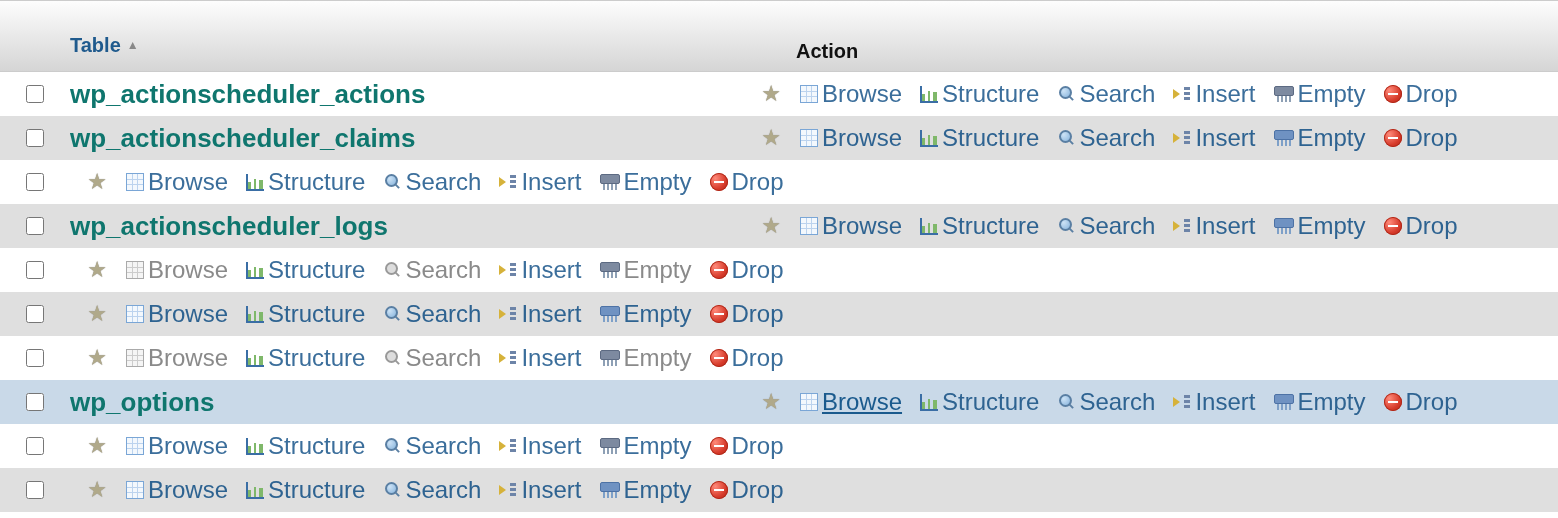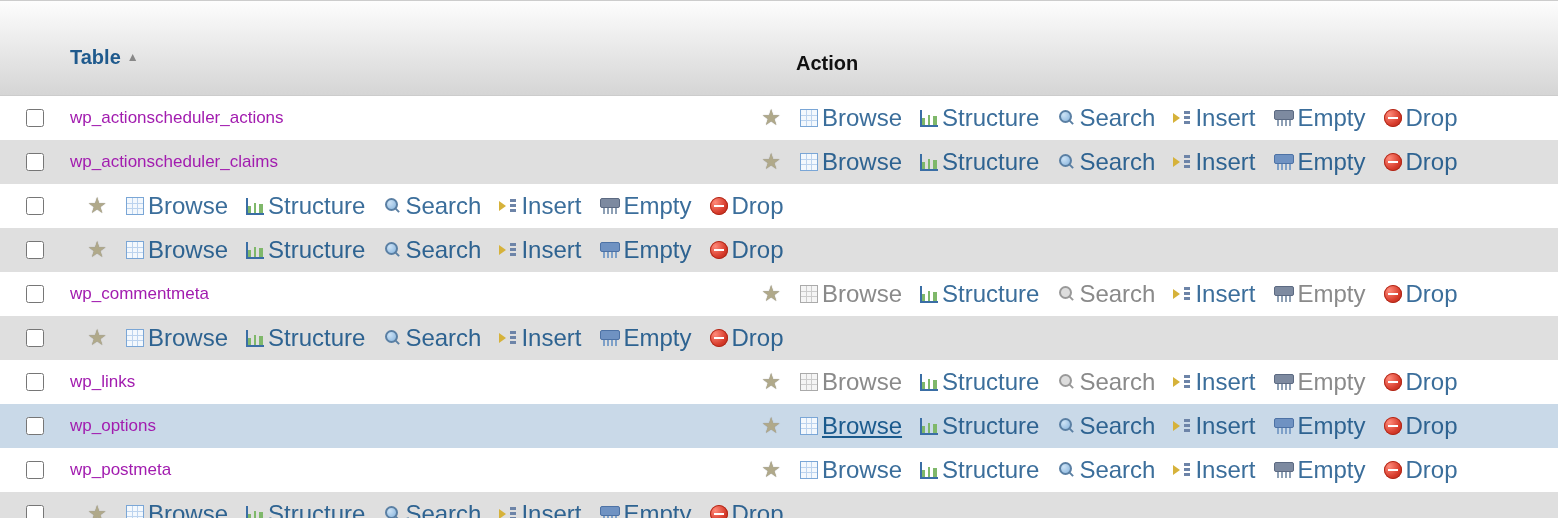--- a/index.html
+++ b/index.html
@@ -9,21 +9,21 @@
     font-size: 20px;
     background: #fff;
     width: 1558px;
   }
   .header-row {
     display: flex;
     align-items: center;
     background: linear-gradient(to bottom, #fdfdfd 0%, #e9e9e9 50%, #d5d5d5 100%);
     border-top: 1px solid #ccc;
     border-bottom: 1px solid #ccc;
-    height: 96px;
+    height: 72px;
     padding-top: 18px;
   }
   .col-check { width: 68px; display:flex; justify-content:center; align-items:center; }
   .col-table { width: 674px; display:flex; align-items:center; padding-left: 2px; }
   .col-fav   { width: 58px;  display:flex; justify-content:center; align-items:center; }
   .col-actions { flex: 1; display:flex; align-items:center; gap: 0; }
 
   .th {
     font-weight: bold;
     color: #1f5a8d;
@@ -49,23 +49,23 @@
   .row.odd  { background: #ffffff; }
   .row.even { background: #dfdfdf; }
   .row.hover { background: #c9d9e8; }
 
   .row.hover .action-link[data-name="action-browse"] {
     text-decoration: underline;
     color: #1a5a8d;
   }
 
   .table-name {
-    color: #a21caf;
-    font-weight: normal;
-    font-size: 17px;
+    color: #0f766e;
+    font-weight: bold;
+    font-size: 26px;
   }
 
   input[type="checkbox"] {
     width: 18px; height: 18px;
     accent-color: #888;
   }
 
   .action-link {
     display: inline-flex;
     align-items: center;
@@ -318,20 +318,23 @@
         <span class="action-link" data-name="action-drop">
           <span class="icon ico-drop" data-name="drop-icon"></span>
           <span data-name="action-drop-label">Drop</span>
         </span>
       </div>
     </div>
     <div class="row even" data-name="table-row">
       <div class="col-check">
         <input type="checkbox" data-name="row-checkbox" style="">
       </div>
+      <div class="col-table">
+        <span class="table-name" data-name="table-name-link">wp_actionscheduler_logs</span>
+      </div>
       <div class="col-fav">
         <span class="star" data-name="favorite-star-icon">★</span>
       </div>
       <div class="col-actions ">
         <span class=""><span class="action-link" data-name="action-browse">
             <span class="icon ico-browse " data-name="browse-icon"></span>
             <span data-name="action-browse-label">Browse</span>
           </span></span>
         <span class="action-link" data-name="action-structure">
           <span class="icon ico-structure" data-name="structure-icon"></span>
@@ -351,23 +354,20 @@
           </span></span>
         <span class="action-link" data-name="action-drop">
           <span class="icon ico-drop" data-name="drop-icon"></span>
           <span data-name="action-drop-label">Drop</span>
         </span>
       </div>
     </div>
     <div class="row odd" data-name="table-row">
       <div class="col-check">
         <input type="checkbox" data-name="row-checkbox" style="">
-      </div>
-      <div class="col-table">
-        <span class="table-name" data-name="table-name-link">wp_commentmeta</span>
       </div>
       <div class="col-fav">
         <span class="star" data-name="favorite-star-icon">★</span>
       </div>
       <div class="col-actions muted-wrap">
         <span class="muted"><span class="action-link" data-name="action-browse">
             <span class="icon ico-browse gray" data-name="browse-icon"></span>
             <span data-name="action-browse-label">Browse</span>
           </span></span>
         <span class="action-link" data-name="action-structure">
@@ -423,23 +423,20 @@
         <span class="action-link" data-name="action-drop">
           <span class="icon ico-drop" data-name="drop-icon"></span>
           <span data-name="action-drop-label">Drop</span>
         </span>
       </div>
     </div>
     <div class="row odd" data-name="table-row">
       <div class="col-check">
         <input type="checkbox" data-name="row-checkbox" style="">
       </div>
-      <div class="col-table">
-        <span class="table-name" data-name="table-name-link">wp_links</span>
-      </div>
       <div class="col-fav">
         <span class="star" data-name="favorite-star-icon">★</span>
       </div>
       <div class="col-actions muted-wrap">
         <span class="muted"><span class="action-link" data-name="action-browse">
             <span class="icon ico-browse gray" data-name="browse-icon"></span>
             <span data-name="action-browse-label">Browse</span>
           </span></span>
         <span class="action-link" data-name="action-structure">
           <span class="icon ico-structure" data-name="structure-icon"></span>
@@ -497,23 +494,20 @@
         <span class="action-link" data-name="action-drop">
           <span class="icon ico-drop" data-name="drop-icon"></span>
           <span data-name="action-drop-label">Drop</span>
         </span>
       </div>
     </div>
     <div class="row odd" data-name="table-row">
       <div class="col-check">
         <input type="checkbox" data-name="row-checkbox" style="">
       </div>
-      <div class="col-table">
-        <span class="table-name" data-name="table-name-link">wp_postmeta</span>
-      </div>
       <div class="col-fav">
         <span class="star" data-name="favorite-star-icon">★</span>
       </div>
       <div class="col-actions ">
         <span class=""><span class="action-link" data-name="action-browse">
             <span class="icon ico-browse " data-name="browse-icon"></span>
             <span data-name="action-browse-label">Browse</span>
           </span></span>
         <span class="action-link" data-name="action-structure">
           <span class="icon ico-structure" data-name="structure-icon"></span>

